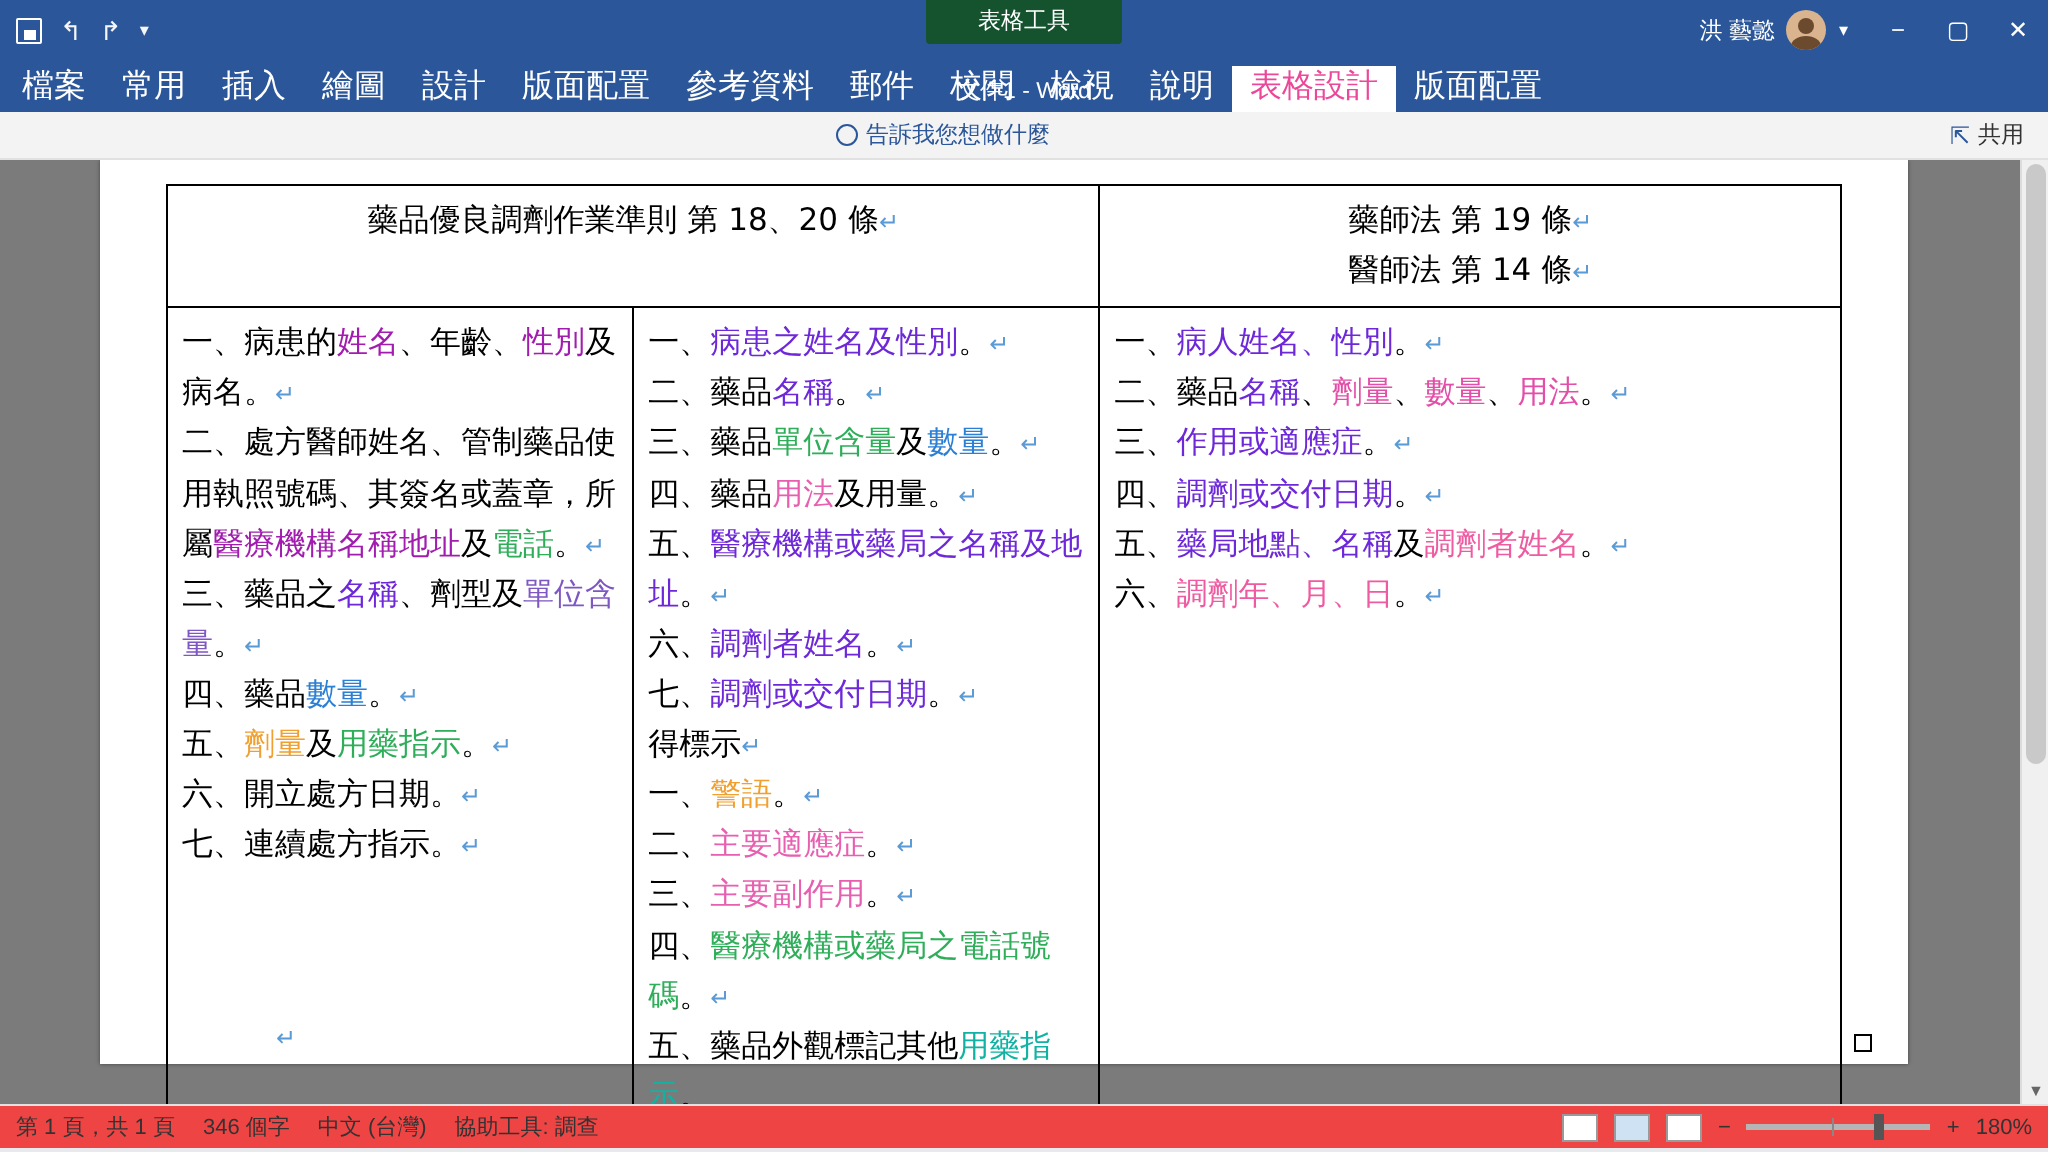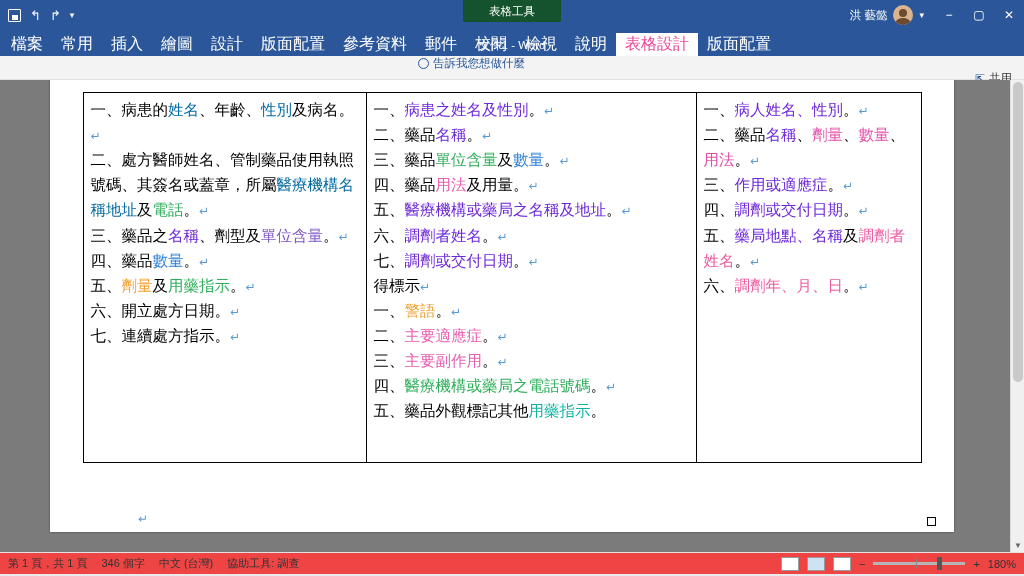--- a/index.html
+++ b/index.html
@@ -81,24 +81,23 @@
   .ribbon .rtab {
     padding: 4px 9px 5px 9px; white-space: nowrap; line-height: 14px;
   }
   .ribbon .rtab.active {
     background: #fff; color: #ec4899;
   }
   .ribbon .rspacer { flex: 1; }
 
   
   .cmdrow {
-    height: 24px; background: #f3f3f3; display: flex; align-items: flex-start;
+    height: 24px; background: #f3f3f3; display: flex; align-items: center;
     font-size: 11.5px; color: #333; border-bottom: 1px solid #e1e1e1;
     padding-left: 6px;
-    flex-direction: column;
   }
   .tellme {
     display: flex; align-items: center; gap: 4px; color: #2b579a;
     margin-left: 412px;
   }
   .bulb {
     width: 11px; height: 11px; border-radius: 50%;
     border: 1.4px solid #2b579a;
   }
   .share {
@@ -164,21 +163,21 @@
 
   
   .c-blue   { color: #2b7fd4; }
   .c-cyan   { color: #6d28d9; }
   .c-green  { color: #2fae5a; }
   .c-purple { color: #7e57c2; }
   .c-pink   { color: #e85fb0; }
   .c-orange { color: #f0a030; }
   .c-teal   { color: #10b3a3; }
   .c-magenta{ color: #e24ea8; }
-  .c-lblue  { color: #0369a1; }
+  .c-lblue  { color: #a21caf; }
   .c-dpink  { color: #ef5ba1; }
 
   
   .endmark {
     position: absolute; left: 88px; bottom: 6px;
     color: #5b9bd5; font-size: 12px;
   }
   .handle {
     position: absolute; right: 18px; bottom: 6px;
     width: 9px; height: 9px; border: 1px solid #000; background: #fff;
@@ -264,20 +263,29 @@
     <span>共用</span>
   </div>
 </div>
 
 <div class="docarea">
   <div class="page">
 
     <table class="doc">
 
       <tbody>
+          <tr>
+        <td class="c1 hdr-center hdr-big" colspan="2">
+          <span>藥品優良調劑作業準則 第 18、20 條</span><span class="pilcrow">↵</span>
+        </td>
+        <td class="c3 hdr-center hdr-big">
+          <div><span>藥師法 第 19 條</span><span class="pilcrow">↵</span></div>
+          <div><span>醫師法 第 14 條</span><span class="pilcrow">↵</span></div>
+        </td>
+      </tr>
 
 
       <tr>
 
         <td class="c1 cell-body" style="height:370px">
           <p>一、病患的<span class="c-lblue">姓名</span>、年齡、<span class="c-lblue">性別</span>及病名。<span class="pilcrow">↵</span></p>
           <p>二、處方醫師姓名、管制藥品使用執照號碼、其簽名或蓋章，所屬<span class="c-lblue">醫療機構名稱地址</span>及<span class="c-green">電話</span>。<span class="pilcrow">↵</span></p>
           <p>三、藥品之<span class="c-cyan">名稱</span>、劑型及<span class="c-purple">單位含量</span>。<span class="pilcrow">↵</span></p>
           <p>四、藥品<span class="c-blue">數量</span>。<span class="pilcrow">↵</span></p>
           <p>五、<span class="c-orange">劑量</span>及<span class="c-green">用藥指示</span>。<span class="pilcrow">↵</span></p>

